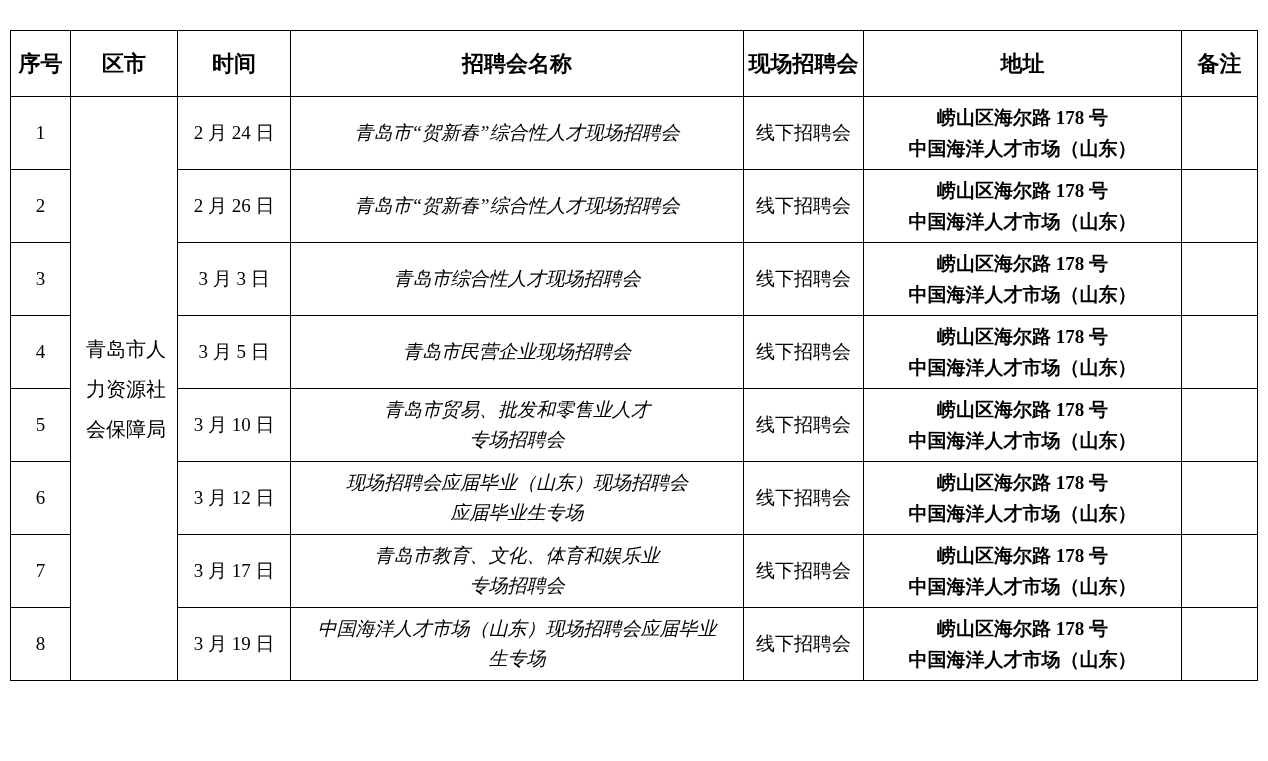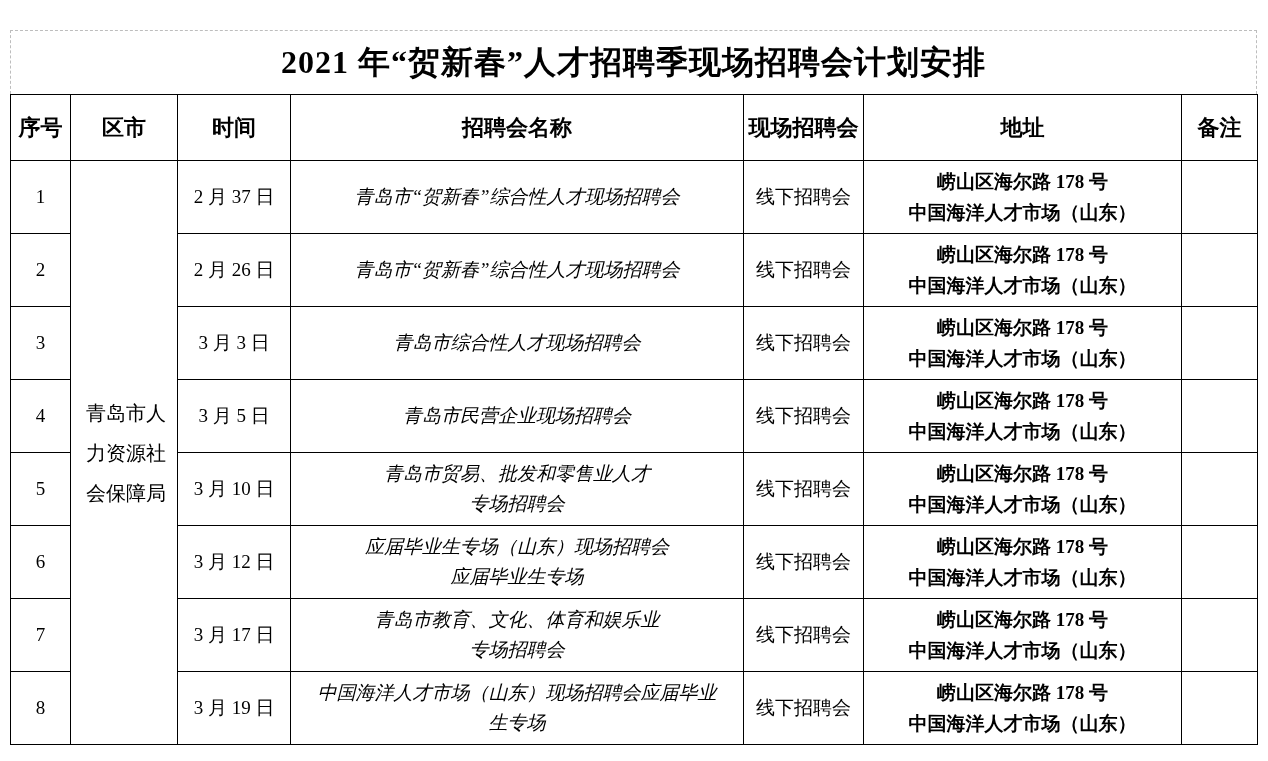--- a/index.html
+++ b/index.html
@@ -66,21 +66,20 @@
   }
   .cell-line { line-height: 30px; font-style: italic; }
   .addr-line { line-height: 31px; font-weight: bold; }
   .time-cell { white-space: nowrap; }
 </style>
 </head>
 <body>
 
 <div class="sheet">
 
-  <div class="title-row">2021 年“贺新春”人才招聘季现场招聘会计划安排</div>
 
   <table class="main">
     <colgroup>
       <col style="width:60px">
       <col style="width:107px">
       <col style="width:113px">
       <col style="width:453px">
       <col style="width:120px">
       <col style="width:318px">
       <col style="width:76px">
@@ -95,21 +94,21 @@
       <th>现场招聘会</th>
       <th>地址</th>
       <th>备注</th>
     </tr>
 
     <tr class="data-row">
       <td>1</td>
       <td rowspan="8">
         <div class="district-block">青岛市人力资源社会保障局</div>
       </td>
-      <td class="time-cell">2 月 37 日</td>
+      <td class="time-cell">2 月 24 日</td>
       <td>
         <div class="cell-line">青岛市“贺新春”综合性人才现场招聘会</div>
       </td>
       <td>线下招聘会</td>
       <td>
         <div class="addr-line">崂山区海尔路 178 号</div>
         <div class="addr-line">中国海洋人才市场（山东）</div>
       </td>
       <td></td>
     </tr>
@@ -168,21 +167,21 @@
         <div class="addr-line">崂山区海尔路 178 号</div>
         <div class="addr-line">中国海洋人才市场（山东）</div>
       </td>
       <td></td>
     </tr>
 
     <tr class="data-row">
       <td>6</td>
       <td class="time-cell">3 月 12 日</td>
       <td>
-        <div class="cell-line">应届毕业生专场（山东）现场招聘会</div>
+        <div class="cell-line">现场招聘会应届毕业（山东）现场招聘会</div>
         <div class="cell-line">应届毕业生专场</div>
       </td>
       <td>线下招聘会</td>
       <td>
         <div class="addr-line">崂山区海尔路 178 号</div>
         <div class="addr-line">中国海洋人才市场（山东）</div>
       </td>
       <td></td>
     </tr>
 

